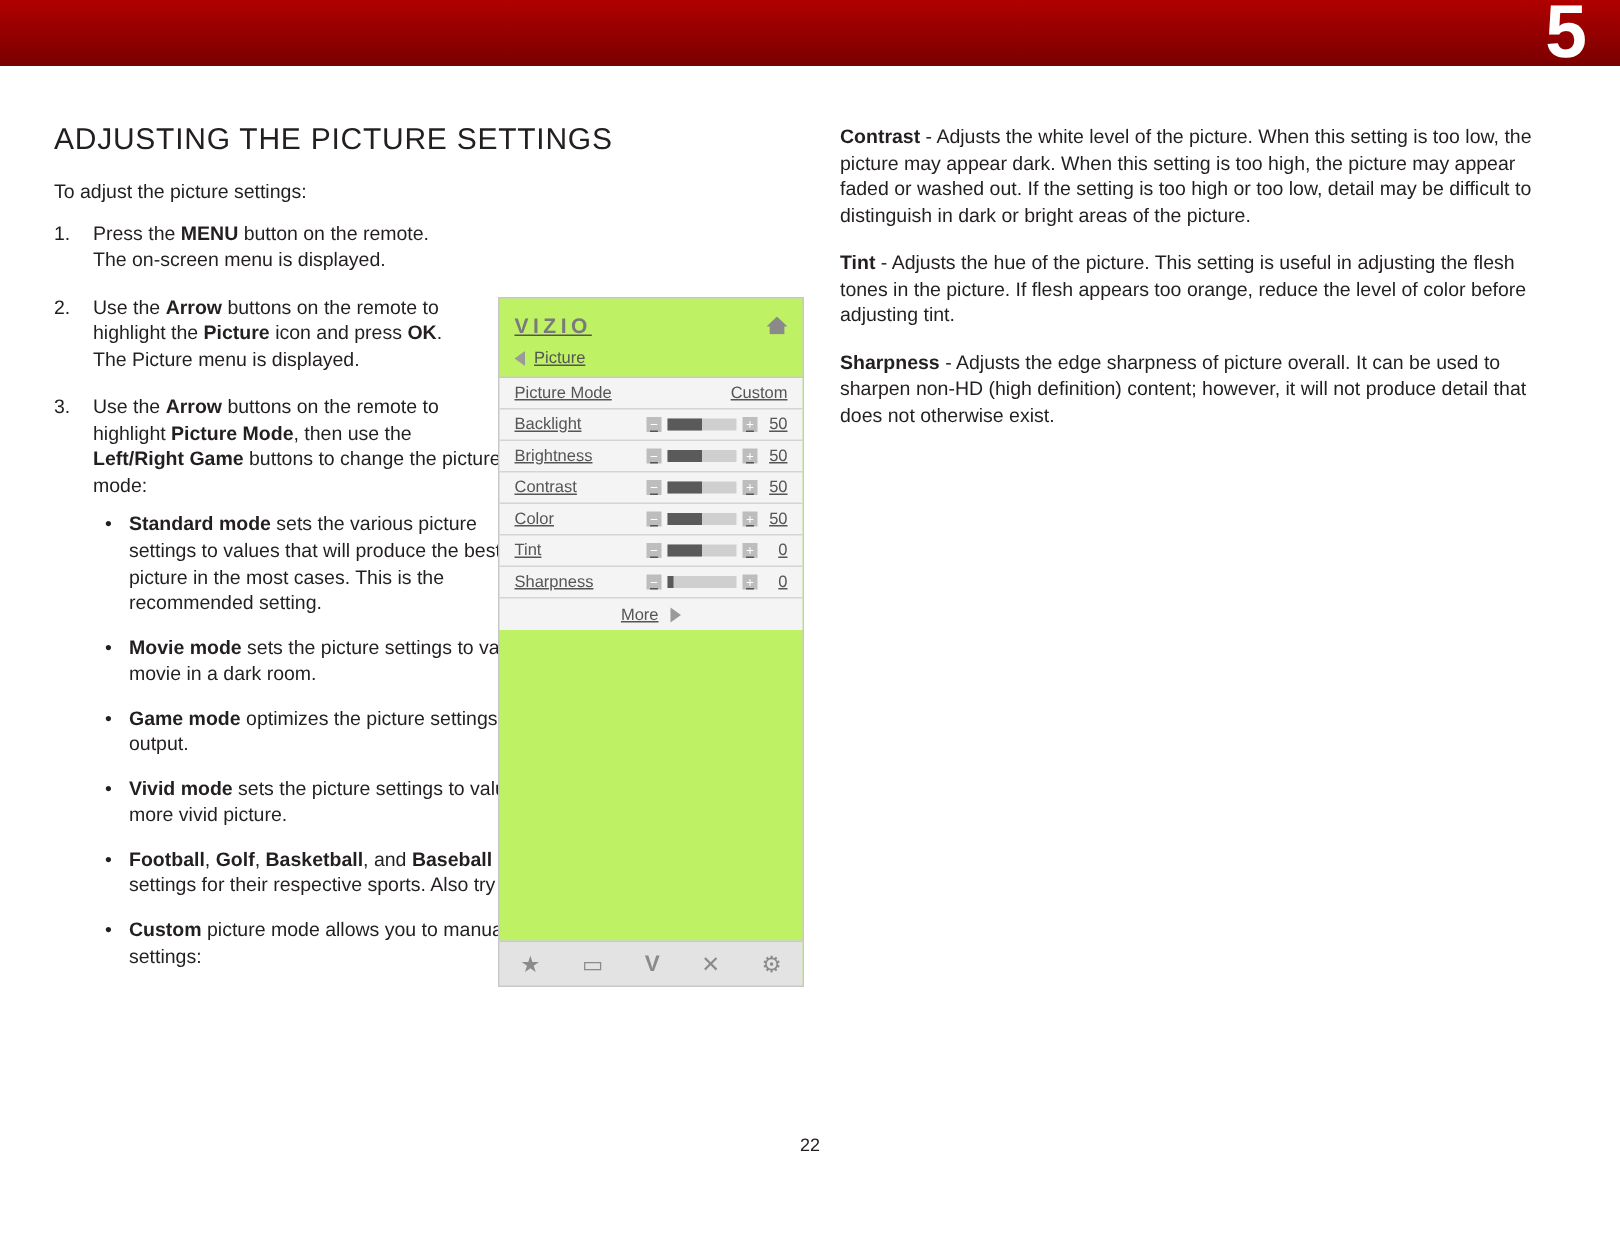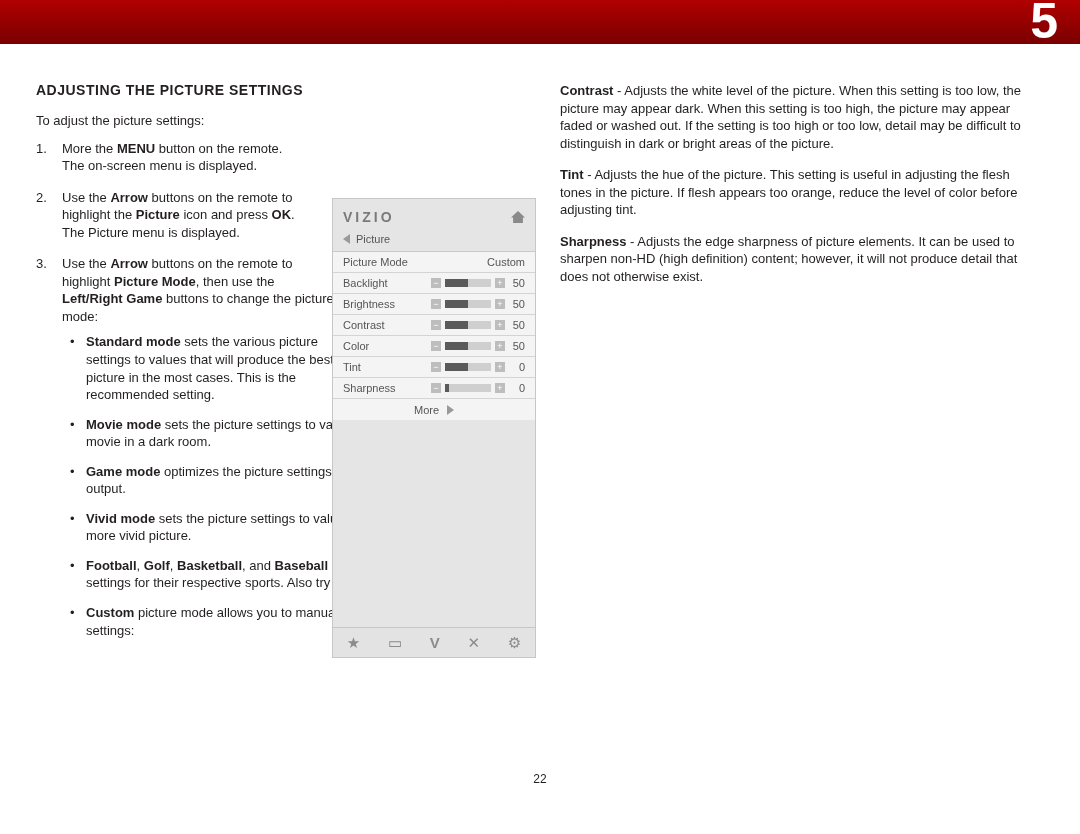--- a/index.html
+++ b/index.html
@@ -1,36 +1,36 @@
 <!DOCTYPE html>
 <html><head>
 <meta charset="utf-8">
 <style>
   * { box-sizing: border-box; margin: 0; padding: 0; }
   html, body { width: 1080px; height: 834px; font-family: "Avant Garde", "Century Gothic", Helvetica, Arial, sans-serif; background:#fff; color:#231f20; }
   .topbar { height:44px; background: linear-gradient(#b10000,#7a0000); position:relative; }
   .corner-num { position:absolute; right:22px; top:-8px; color:#fff; font-size:50px; font-weight:700; }
   .page { display:flex; padding:38px 36px 10px 36px; gap:40px; height:748px; position:relative; }
   .col { flex:1 1 50%; }
-  h2.section { font-weight:700; font-size:14px; letter-spacing:0.5px; margin-bottom:14px; text-transform:uppercase; }
+  h2.section { font-weight:400; font-size:20px; letter-spacing:0.5px; margin-bottom:14px; text-transform:uppercase; }
   p.body, li, .para { font-size:13px; line-height:1.35; }
   p.intro { margin-bottom:14px; text-align:justify; }
   p.lead { margin-bottom:10px; }
   ol.steps { list-style:none; counter-reset:step; }
   ol.steps > li { counter-increment:step; position:relative; padding-left:26px; margin-bottom:14px; }
   ol.steps > li::before { content:counter(step) "."; position:absolute; left:0; }
   ul.bullets { list-style:none; margin-top:8px; }
   ul.bullets > li { position:relative; padding-left:24px; margin-bottom:12px; }
   ul.bullets > li::before { content:"•"; position:absolute; left:8px; }
   b { font-weight:700; }
   .para { margin-bottom:14px; }
-  .pagenum { position:absolute; bottom:6px; left:0; right:0; text-align:center; font-size:12px; }
+  .pagenum { position:absolute; bottom:22px; left:0; right:0; text-align:center; font-size:12px; }
 
   
-  .osd { position:absolute; left:332px; top:198px; width:204px; height:460px; background:#e5e5e5; border:1px solid #c7c7c7; font-size:11px; color:#555; }
+  .osd { position:absolute; left:332px; top:198px; width:204px; height:460px; background:#bef264; border:1px solid #c7c7c7; font-size:11px; color:#555;text-decoration:underline; }
   .osd-hdr { display:flex; justify-content:space-between; align-items:center; padding:10px 10px 4px 10px; }
   .brand { font-weight:700; letter-spacing:3px; font-size:14px; color:#7a7a7a; }
   .home-icon { width:14px; height:12px; background:#8a8a8a; clip-path: polygon(50% 0,100% 55%,85% 55%,85% 100%,15% 100%,15% 55%,0 55%); }
   .crumb { display:flex; align-items:center; gap:6px; padding:4px 10px 6px 10px; border-bottom:1px solid #c9c9c9; }
   .tri-left { width:0;height:0;border-top:5px solid transparent;border-bottom:5px solid transparent;border-right:7px solid #9a9a9a; }
   .rows { background:#f4f4f4; }
   .row { display:flex; justify-content:space-between; align-items:center; padding:3px 10px; border-bottom:1px solid #d4d4d4; height:21px; }
   .row .val { display:flex; align-items:center; gap:4px; }
   .bar { width:46px; height:8px; background:#cfcfcf; display:flex; align-items:center; position:relative; }
   .bar .fill { height:100%; background:#5a5a5a; }
@@ -49,21 +49,21 @@
 </div>
 
 <div class="page">
 
   <div class="col" style="position:relative;">
     <h2 class="section">Adjusting the Picture Settings</h2>
     <p class="body lead">To adjust the picture settings:</p>
 
     <ol class="steps">
       <li class="restrict">
-        <span>More the </span><b>MENU</b><span> button on the remote. The on-screen menu is displayed.</span>
+        <span>Press the </span><b>MENU</b><span> button on the remote. The on-screen menu is displayed.</span>
       </li>
       <li class="restrict">
         <span>Use the </span><b>Arrow</b><span> buttons on the remote to highlight the </span><b>Picture</b><span> icon and press </span><b>OK</b><span>. The Picture menu is displayed.</span>
       </li>
       <li>
         <div class="restrict">
           <span>Use the </span><b>Arrow</b><span> buttons on the remote to highlight </span><b>Picture Mode</b><span>, then use the </span><b>Left/Right Game</b><span> buttons to change the picture mode:</span>
         </div>
         <ul class="bullets">
           <li class="restrict"><b>Standard mode</b><span> sets the various picture settings to values that will produce the best picture in the most cases. This is the recommended setting.</span></li>
@@ -73,21 +73,21 @@
           <li><b>Football</b><span>, </span><b>Golf</b><span>, </span><b>Basketball</b><span>, and </span><b>Baseball</b><span> modes optimize the picture settings for their respective sports. Also try these modes for other sports.</span></li>
           <li><b>Custom</b><span> picture mode allows you to manually change each of the picture settings:</span></li>
         </ul>
       </li>
     </ol>
   </div>
 
   <div class="col">
     <p class="para"><b>Contrast</b><span> - Adjusts the white level of the picture. When this setting is too low, the picture may appear dark. When this setting is too high, the picture may appear faded or washed out. If the setting is too high or too low, detail may be difficult to distinguish in dark or bright areas of the picture.</span></p>
     <p class="para"><b>Tint</b><span> - Adjusts the hue of the picture. This setting is useful in adjusting the flesh tones in the picture. If flesh appears too orange, reduce the level of color before adjusting tint.</span></p>
-    <p class="para"><b>Sharpness</b><span> - Adjusts the edge sharpness of picture elements. It can be used to sharpen non-HD (high definition) content; however, it will not produce detail that does not otherwise exist.</span></p>
+    <p class="para"><b>Sharpness</b><span> - Adjusts the edge sharpness of picture overall. It can be used to sharpen non-HD (high definition) content; however, it will not produce detail that does not otherwise exist.</span></p>
   </div>
 
   <div class="pagenum">22</div>
 </div>
 
 <div class="osd">
   <div class="osd-hdr">
     <span class="brand">VIZIO</span>
     <span class="home-icon"></span>
   </div>

